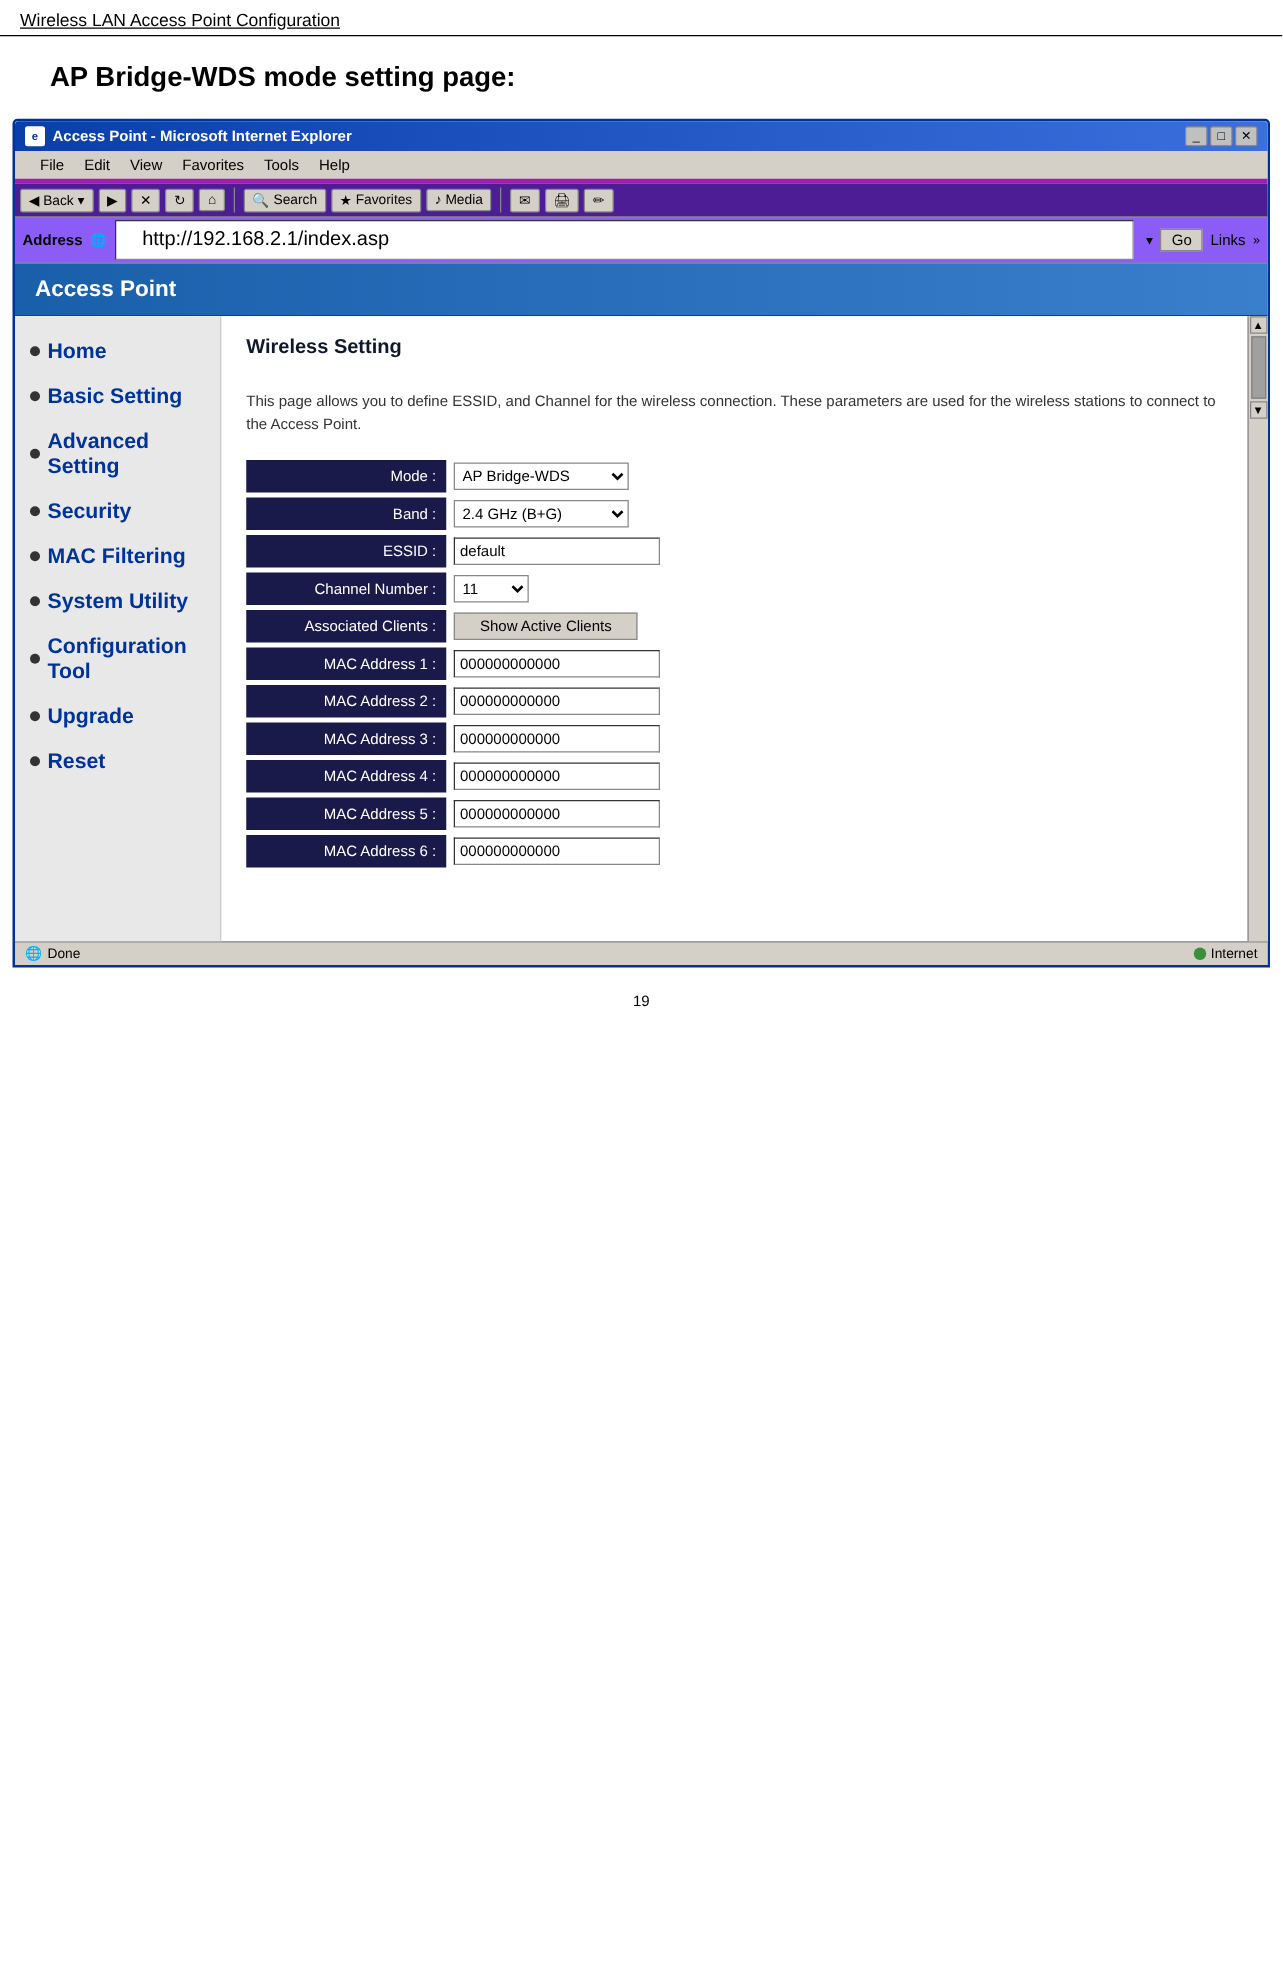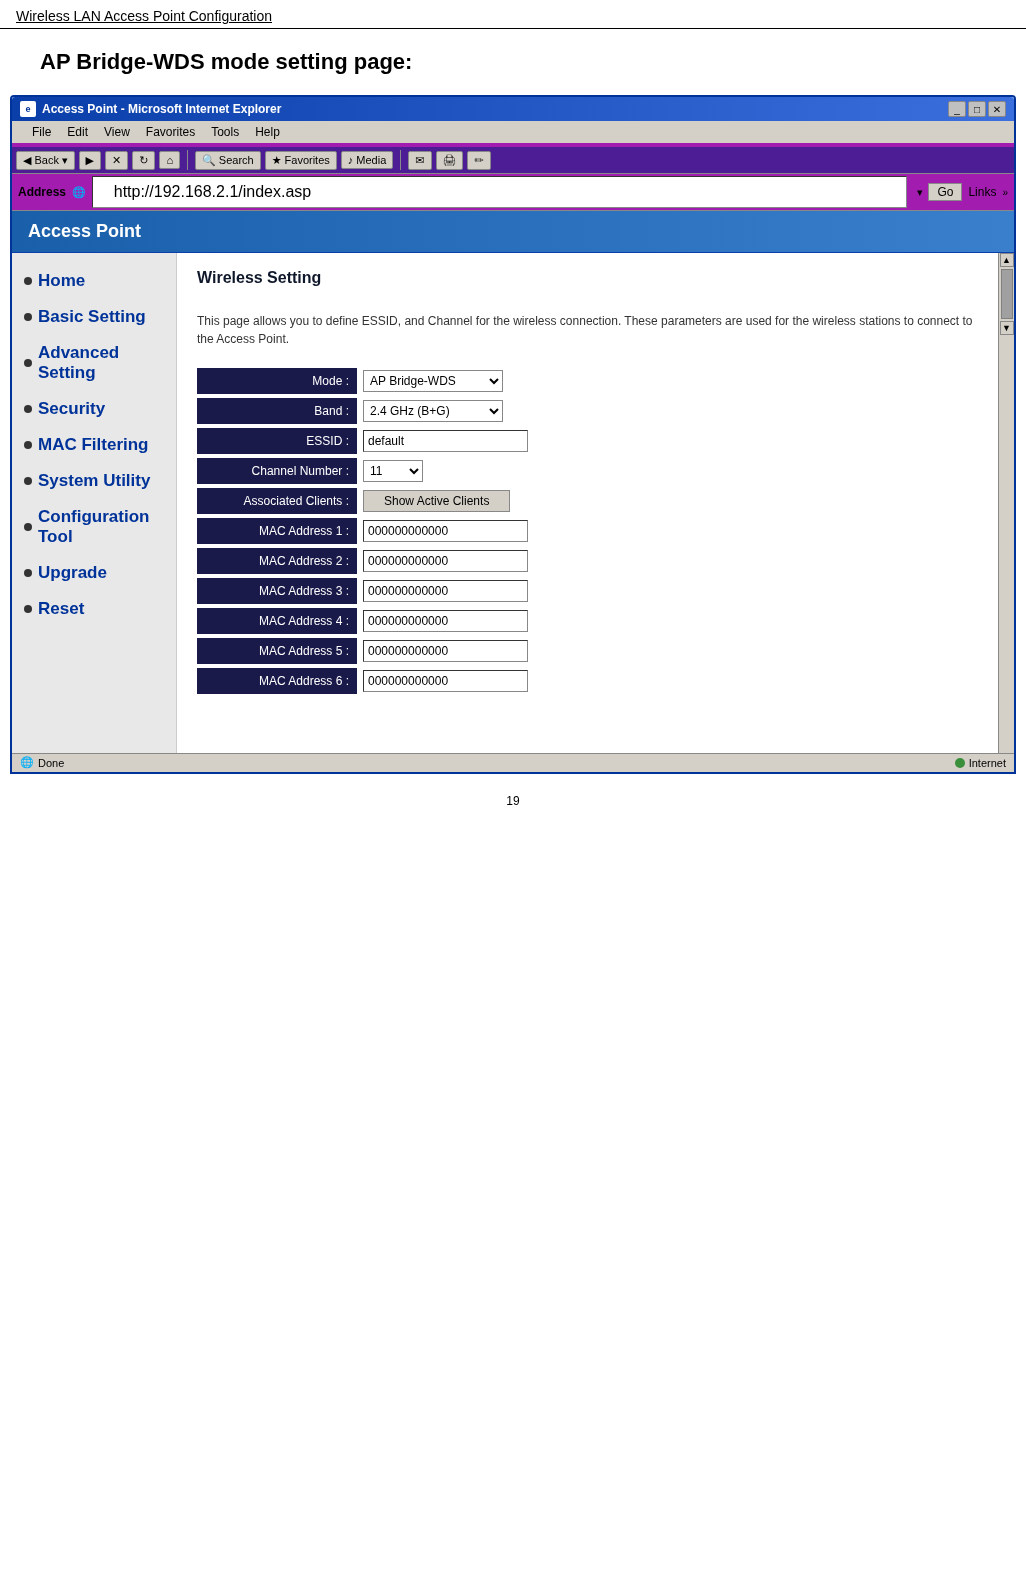--- a/index.html
+++ b/index.html
@@ -118,21 +118,21 @@
     }
 
     .toolbar-separator {
       width: 1px;
       height: 20px;
       background: #888;
       margin: 0 3px;
     }
 
     .address-bar {
-      background: #a21caf;
+      background: #8b5cf6;
       border-bottom: 1px solid #888;
       padding: 2px 6px;
       display: flex;
       align-items: center;
       gap: 6px;
       font-size: 12px;
     }
 
     .address-label {
       font-size: 12px;

